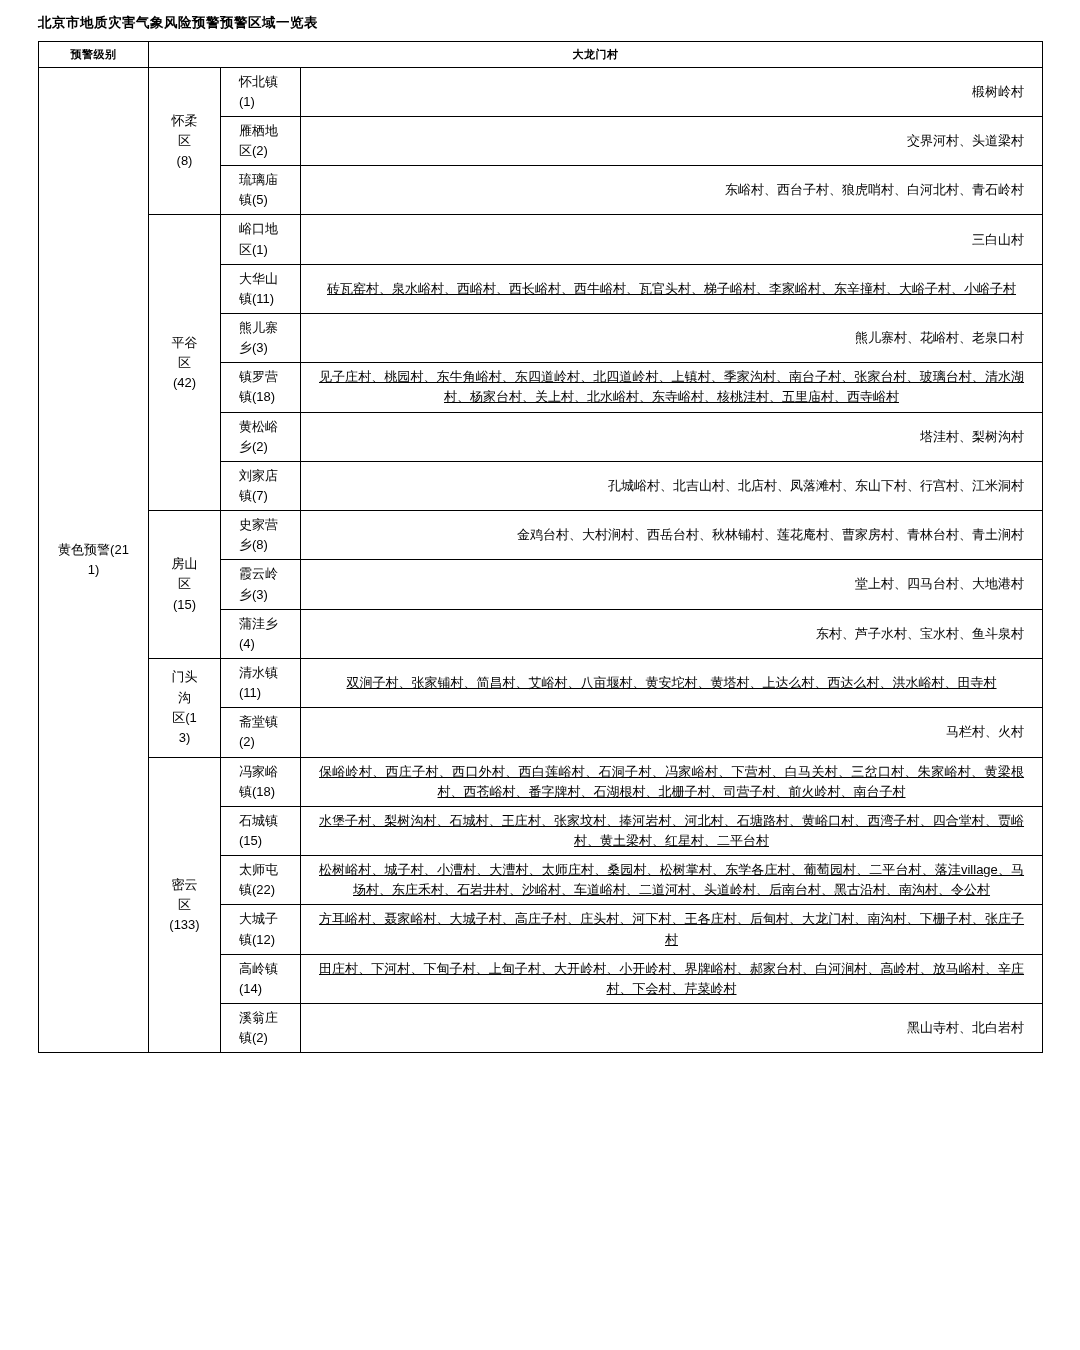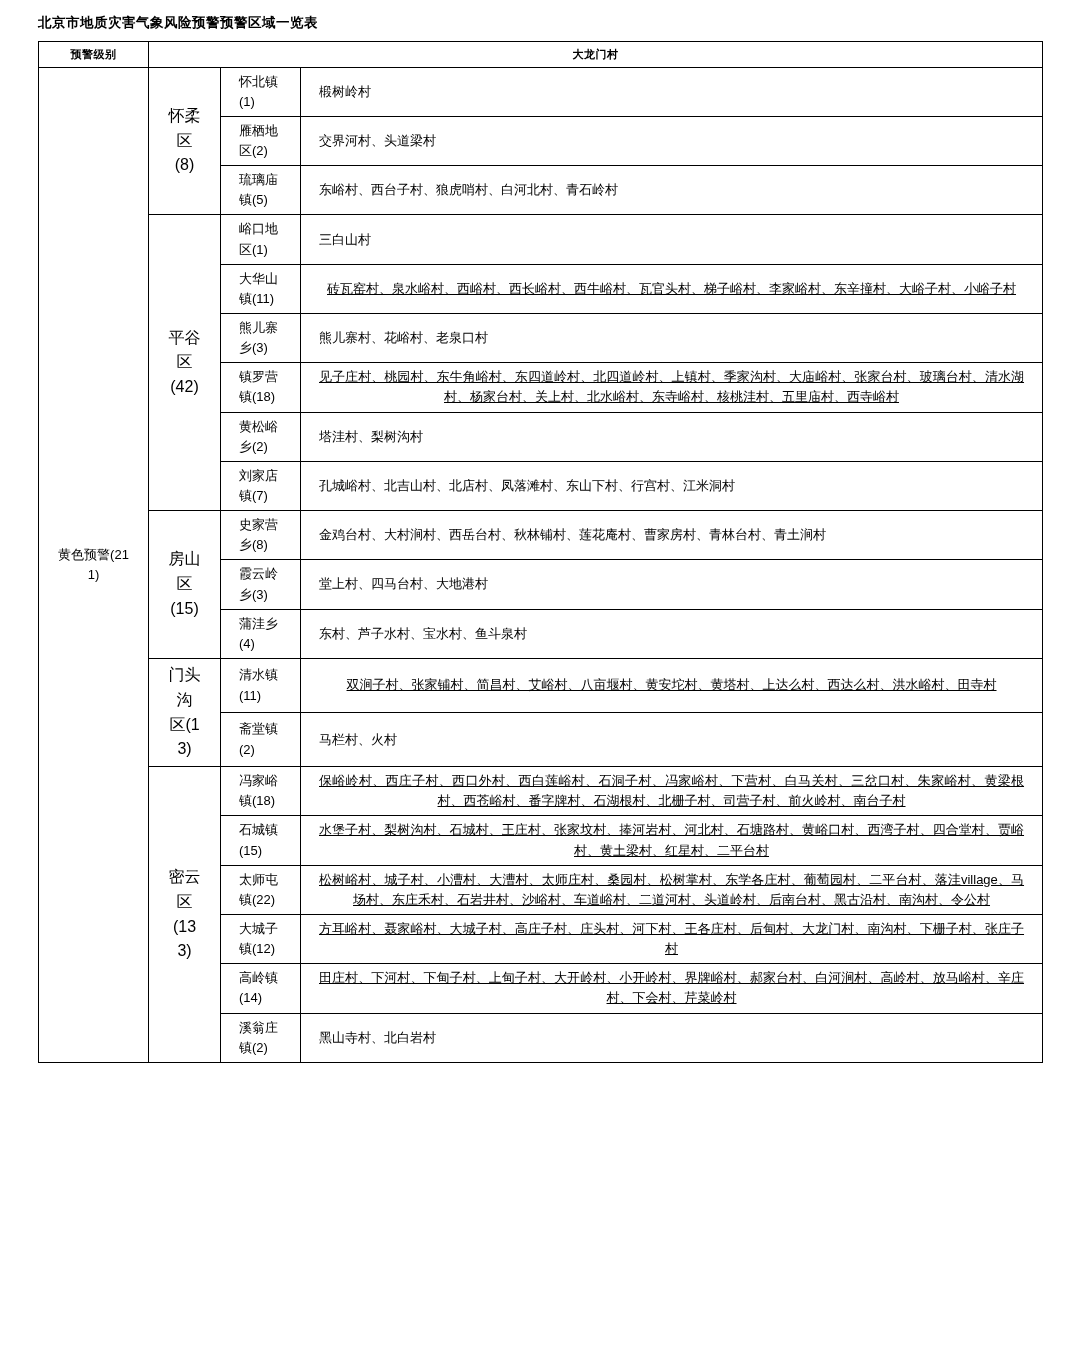--- a/index.html
+++ b/index.html
@@ -49,29 +49,29 @@
     letter-spacing: 0.5px;
   }
   td.level-cell {
     text-align: center;
     font-size: 13px;
     width: 110px;
     margin-left: 20px;
   }
   td.district-cell {
     text-align: center;
-    font-size: 16px;
+    font-size: 13px;
     width: 72px;
   }
   td.town-cell {
     font-size: 13px;
     width: 80px;
   }
   td.villages-cell {
-    text-align: left;
+    text-align: right;
     font-size: 13px;
     padding: 5px 8px;
   }
   td.villages-cell.wrap {
     text-align: justify;
     text-align-last: center;
     text-decoration: underline;
   }
   .two-line {
     display: block;
@@ -152,21 +152,21 @@
           <span class="two-line">熊儿寨</span>
           <span class="two-line">乡(3)</span>
         </td>
         <td class="villages-cell">熊儿寨村、花峪村、老泉口村</td>
       </tr>
       <tr>
         <td class="town-cell">
           <span class="two-line">镇罗营</span>
           <span class="two-line">镇(18)</span>
         </td>
-        <td class="villages-cell wrap">见子庄村、桃园村、东牛角峪村、东四道岭村、北四道岭村、上镇村、季家沟村、大庙峪村、张家台村、玻璃台村、清水湖村、杨家台村、关上村、北水峪村、东寺峪村、核桃洼村、五里庙村、西寺峪村</td>
+        <td class="villages-cell wrap">见子庄村、桃园村、东牛角峪村、东四道岭村、北四道岭村、上镇村、季家沟村、南台子村、张家台村、玻璃台村、清水湖村、杨家台村、关上村、北水峪村、东寺峪村、核桃洼村、五里庙村、西寺峪村</td>
       </tr>
       <tr>
         <td class="town-cell">
           <span class="two-line">黄松峪</span>
           <span class="two-line">乡(2)</span>
         </td>
         <td class="villages-cell">塔洼村、梨树沟村</td>
       </tr>
       <tr>
         <td class="town-cell">

